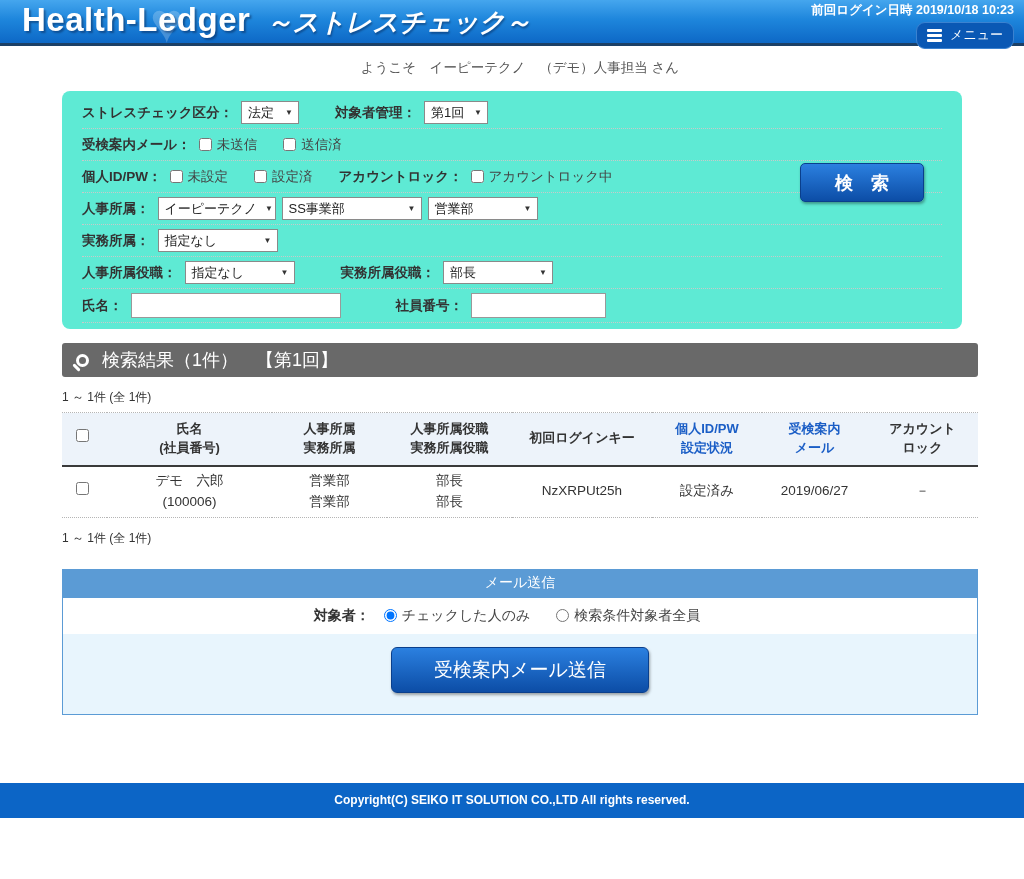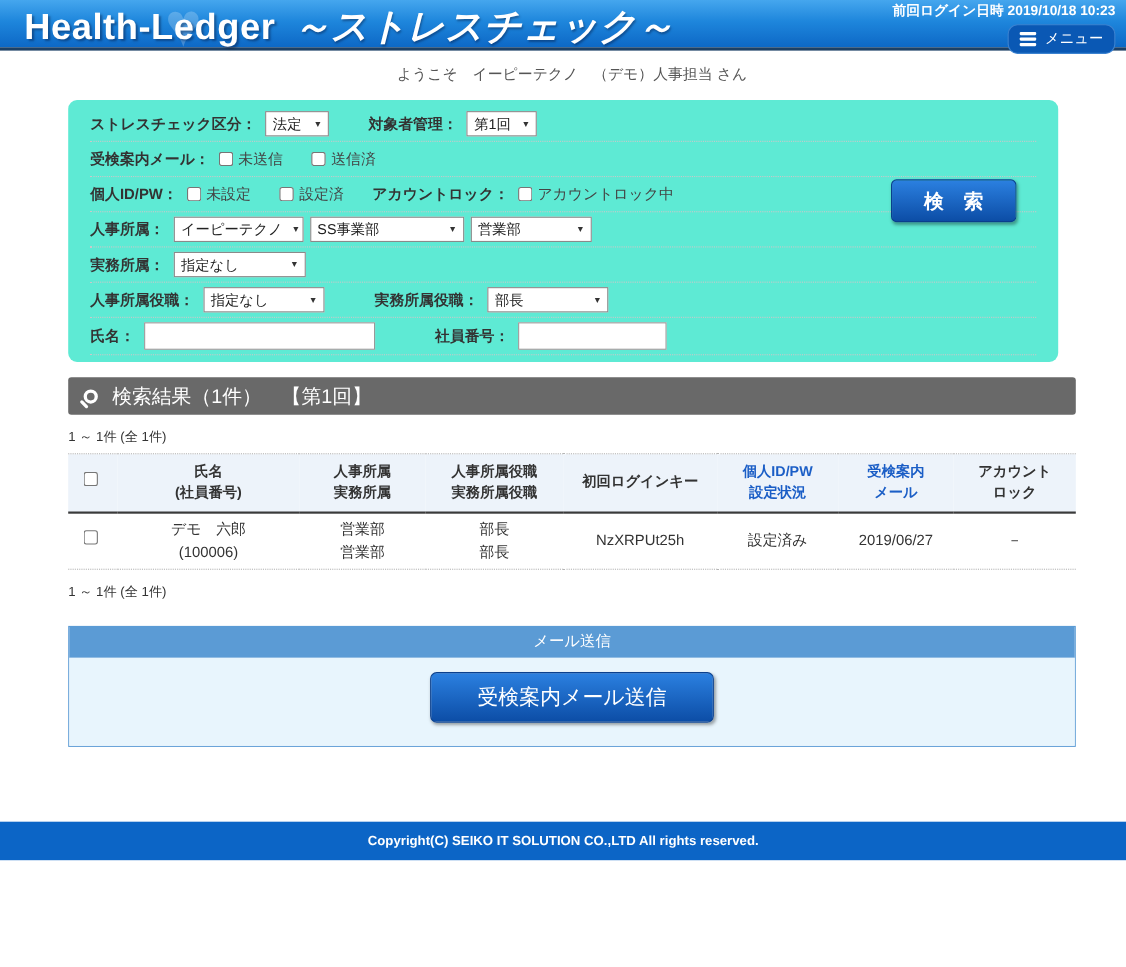--- a/index.html
+++ b/index.html
@@ -18,21 +18,21 @@
   .logo { position:absolute; left:22px; top:1px; display:flex; align-items:baseline; white-space:nowrap; }
   .heart {
     position:absolute; left:150px; top:-10px; font-size:56px;
     color:rgba(255,255,255,0.22); pointer-events:none;
   }
   .logo-main {
     font-size:33px; font-weight:bold; color:#fff; letter-spacing:0.5px;
     text-shadow:2px 2px 2px rgba(0,0,30,0.35);
   }
   .logo-sub {
-    margin-left:16px; font-size:34px; color:#fff; font-style:italic; font-weight:bold;
+    margin-left:16px; font-size:26px; color:#fff; font-style:italic; font-weight:bold;
     text-shadow:1px 2px 2px rgba(0,0,30,0.35);
   }
   .top-right { position:absolute; right:10px; top:2px; text-align:right; }
   .last-login { color:#fff; font-weight:bold; font-size:12.5px; }
   .menu-btn {
     margin-top:3px; background:#0a58b4; border:1px solid #3b82d0; border-radius:9px;
     color:#fff; font-size:13px; display:inline-flex; align-items:center; gap:8px;
     padding:3px 10px 4px; cursor:pointer; font-family:inherit;
   }
   .hamburger b { display:block; width:15px; height:3px; background:#fff; margin:2px 0; border-radius:1px; }
@@ -58,21 +58,21 @@
     font-size:13px; color:#222; cursor:pointer; margin-right:6px; white-space:nowrap;
   }
   .caret { font-size:8px; color:#333; margin-left:8px; }
   .w58{width:58px} .w64{width:64px} .w118{width:118px} .w140{width:140px}
   .w110{width:110px} .w120{width:120px}
   .chk-label, .radio-label { display:inline-flex; align-items:center; color:#444; margin-right:26px; }
   input[type=checkbox], input[type=radio] { margin:0 5px 0 0; }
   .text-input { height:25px; border:1px solid #999; background:#fff; font-size:13px; padding:0 5px; font-family:inherit; }
   .w210{width:210px} .w135{width:135px}
   .search-btn {
-    position:absolute; right:38px; top:72px; width:114px; height:39px;
+    position:absolute; right:38px; top:72px; width:124px; height:39px;
     background:linear-gradient(180deg,#2b80e0,#0c4da6); color:#fff;
     font-size:18px; font-weight:bold; border:1px solid #0a3f8c; border-radius:5px;
     box-shadow:1px 2px 3px rgba(0,0,0,0.35); cursor:pointer; font-family:inherit; white-space:nowrap;
   }
   
   .results-bar {
     margin-top:14px; height:34px; width:916px; background:#696969; border-radius:3px;
     display:flex; align-items:center; color:#fff; font-size:18px; padding-left:14px;
   }
   .magnifier { width:13px; height:13px; border:3px solid #fff; border-radius:50%; position:relative; margin-right:13px; flex:none; }
@@ -302,20 +302,31 @@
         <td>2019/06/27</td>
         <td>－</td>
       </tr>
     </tbody>
   </table>
 
   <div class="pagination">1 ～ 1件 (全 1件)</div>
 
   <div class="mail-panel">
     <div class="mail-panel-header">メール送信</div>
+    <div class="mail-target-row">
+      <span class="lbl">対象者：</span>
+      <label class="radio-label">
+        <input type="radio" name="mail-target" checked="" style="">
+        <span>チェックした人のみ</span>
+      </label>
+      <label class="radio-label">
+        <input type="radio" name="mail-target" style="">
+        <span>検索条件対象者全員</span>
+      </label>
+    </div>
     <div class="mail-send-area">
       <button class="send-btn">受検案内メール送信</button>
     </div>
   </div>
 </div>
 
 <footer class="footer">
   <span>Copyright(C) SEIKO IT SOLUTION CO.,LTD All rights reserved.</span>
 </footer>
 

